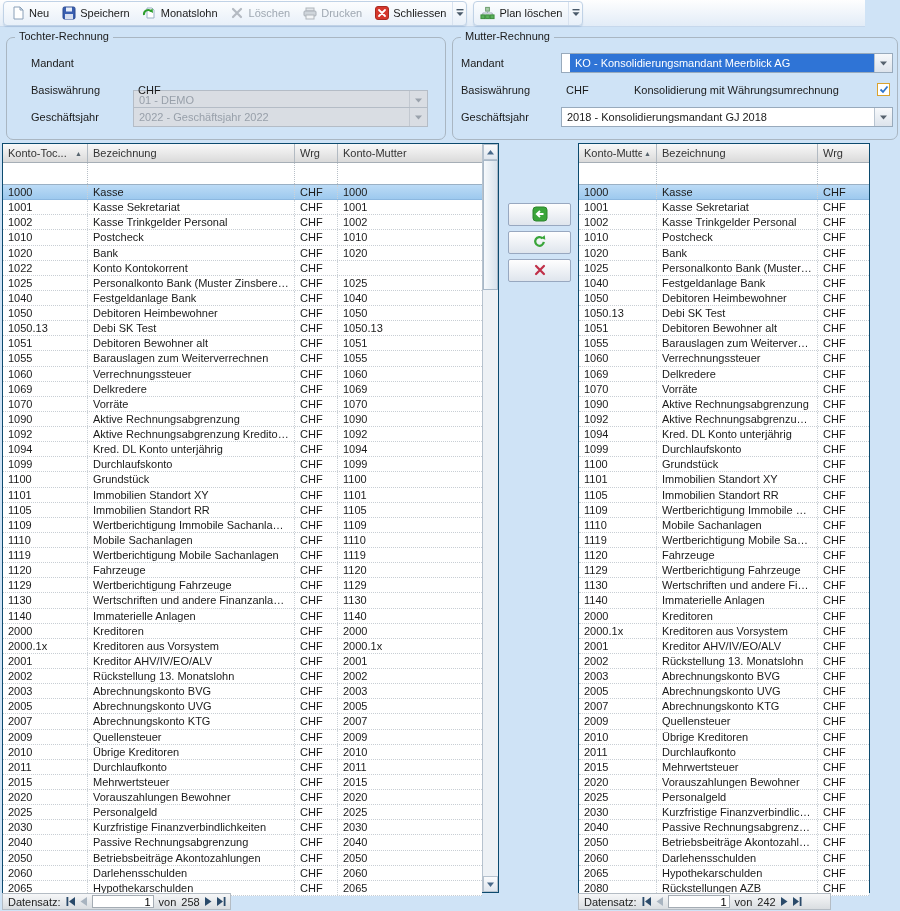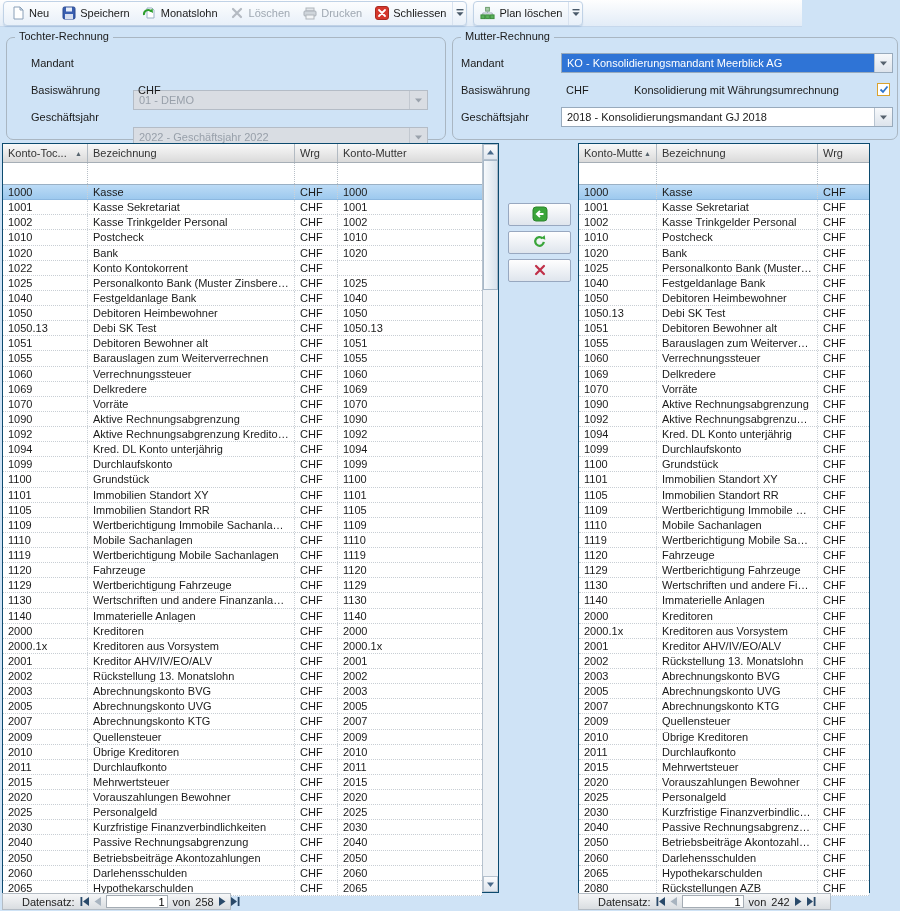--- a/index.html
+++ b/index.html
@@ -4,21 +4,21 @@
 <style>
   * { margin:0; padding:0; }
   html,body { width:900px; height:911px; }
   body {
     position:relative; overflow:hidden;
     background:#cfe3f6;
     font-family:"Liberation Sans", sans-serif;
     font-size:11px; color:#1a1a1a;
   }
   
-  .toolbar { position:absolute; left:0; top:0; width:802px; height:27px;
+  .toolbar { position:absolute; left:0; top:0; width:865px; height:27px;
     background:linear-gradient(#fefefe,#e2ecf7); border-bottom:1px solid #c6d8ec;
     display:flex; align-items:center; padding-left:3px; gap:6px; box-sizing:border-box; }
   .tb-group { display:flex; align-items:stretch; height:23px;
     border:1px solid #c0d2e6; border-radius:4px;
     background:linear-gradient(#fcfdfe,#e8f0f9); box-shadow:0 1px 1px rgba(110,145,190,.3); }
   .tb-btn { display:flex; align-items:center; gap:4px; padding:0 6px; cursor:default; white-space:nowrap; }
   .tb-btn.disabled { color:#9fa8b2; }
   .tb-overflow { width:13px; display:flex; align-items:center; justify-content:center;
     border-left:1px solid #d8e2ef; }
   .ic { display:inline-flex; width:15px; height:15px; align-items:center; justify-content:center; }
@@ -61,21 +61,21 @@
   .vscroll { position:absolute; top:0; right:0; bottom:0; width:16px; background:#edf1f5;
     border-left:1px solid #b6c2ce; display:flex; flex-direction:column; box-sizing:border-box; }
   .vs-btn { height:16px; background:linear-gradient(#fafbfc,#dfe6ee); border:1px solid #b6c2ce;
     box-sizing:border-box; display:flex; align-items:center; justify-content:center; }
   .vs-track { flex:1; position:relative; }
   .vs-thumb { position:absolute; top:0; left:0; right:0; height:130px;
     background:linear-gradient(90deg,#f6f9fc,#d8e2ec); border:1px solid #a8b8c8; box-sizing:border-box; }
   
   .navbar { position:absolute; height:17px; background:linear-gradient(#f6f7f8,#d9dde1);
     border:1px solid #b4bcc4; box-sizing:border-box; display:flex; align-items:center;
-    gap:5px; padding:0 19px; color:#222; white-space:nowrap; }
+    gap:5px; padding:0 5px; color:#222; white-space:nowrap; }
   .nav-input { width:62px; height:13px; border:1px solid #a4acb4; background:#fff;
     font:11px "Liberation Sans", sans-serif; text-align:right; padding:0 2px; box-sizing:border-box; }
   .vcr { display:inline-flex; align-items:center; }
   
   .xfer-btn { position:absolute; left:508px; width:63px; height:23px; border:1px solid #98a8c0;
     border-radius:2px; background:linear-gradient(#fefefe,#dfe5ed);
     display:flex; align-items:center; justify-content:center; box-sizing:border-box; }
 </style>
 </head>
 <body>
@@ -186,36 +186,36 @@
   </div>
   <div class="frow" style="left:24px; top:42px;">
       <span>Basiswährung</span>
     </div>
   <div class="frow" style="left:131px; top:42px;">
       <span>CHF</span>
     </div>
   <div class="frow" style="left:24px; top:69px;">
       <span>Geschäftsjahr</span>
     </div>
-  <div class="combo disabled" style="left:126px; top:69px; width:295px;margin-top:20px;">
+  <div class="combo disabled" style="left:126px; top:69px; width:295px;">
     <span class="combo-text">2022 - Geschäftsjahr 2022</span>
     <span class="combo-btn">
         <svg width="7" height="5" viewBox="0 0 7 5">
           <polygon points="0,0.5 7,0.5 3.5,4.5" fill="#9aa2ac"></polygon>
         </svg>
       </span>
   </div>
 </div>
 
 <div class="gbox" style="left:452px; top:37px; width:444px; height:101px;">
   <div class="gbox-title">Mutter-Rechnung</div>
   <div class="frow" style="left:8px; top:15px;">
       <span>Mandant</span>
     </div>
-  <div class="combo selected" style="left:108px; top:15px; width:332px;">
+  <div class="combo selected" style="left:108px; top:15px; width:332px;padding-left:8px;">
     <span class="combo-text">KO - Konsolidierungsmandant Meerblick AG</span>
     <span class="combo-btn">
         <svg width="7" height="5" viewBox="0 0 7 5">
           <polygon points="0,0.5 7,0.5 3.5,4.5" fill="#56626e"></polygon>
         </svg>
       </span>
   </div>
   <div class="frow" style="left:8px; top:42px;">
       <span>Basiswährung</span>
     </div>

